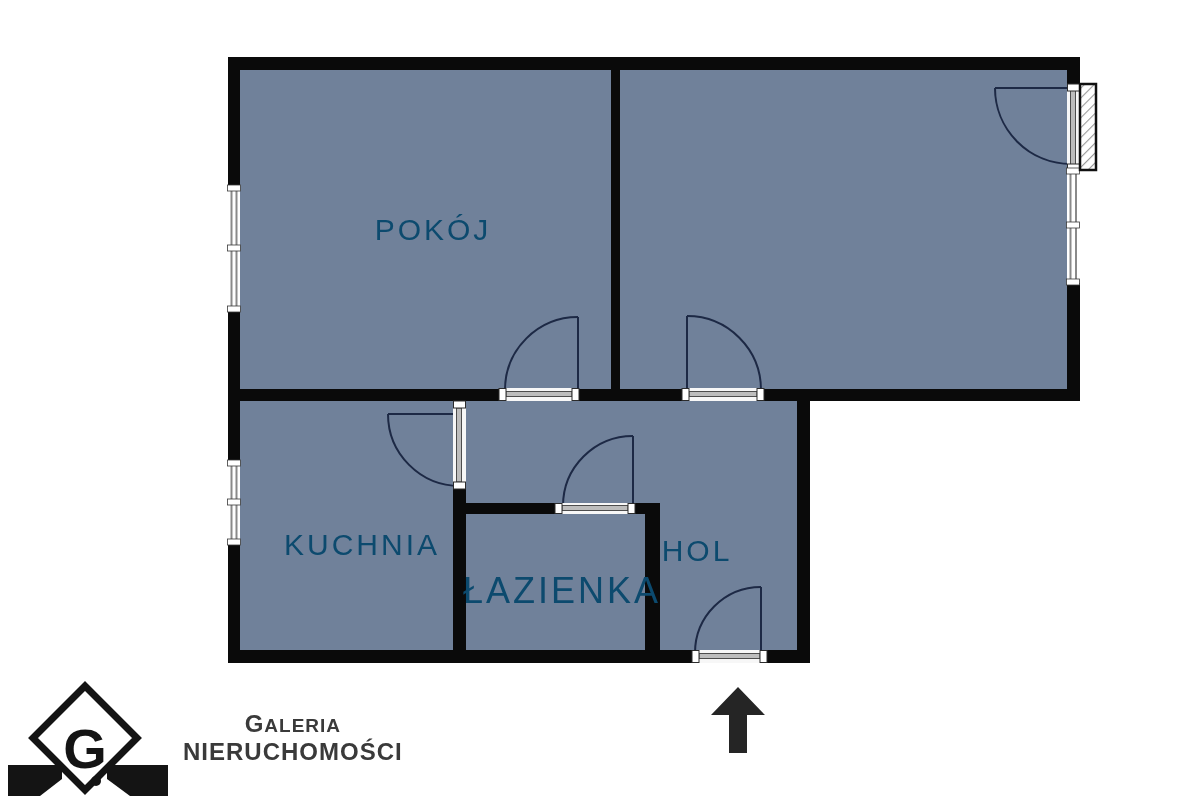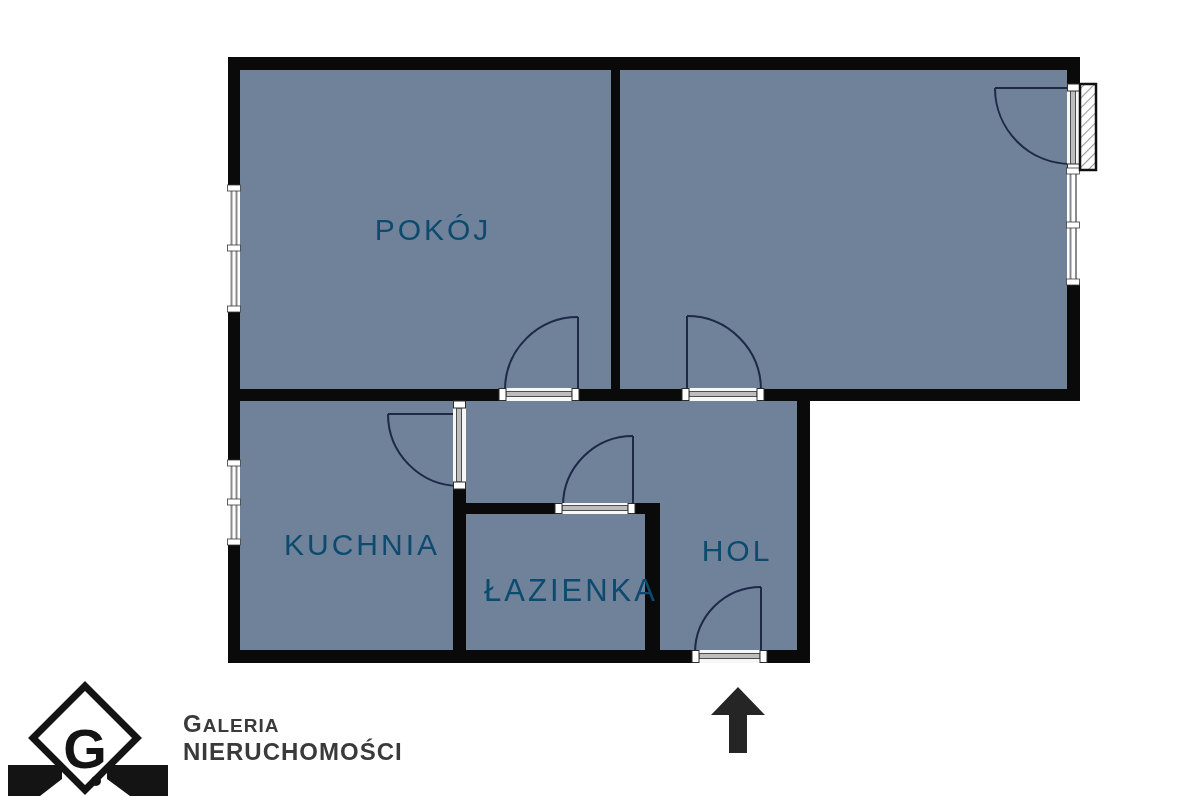--- a/index.html
+++ b/index.html
@@ -15,30 +15,30 @@
     position:absolute;
     transform:translate(-50%,-50%);
     font-family:"Liberation Sans",sans-serif;
     font-weight:300;
     font-size:30px;
     letter-spacing:3px;
     color:#0c4a6e;
     white-space:nowrap;
     user-select:none;
   }
-  .room-label.small{font-size:31px;margin-left:9px;}
+  .room-label.small{font-size:36px;}
   .brand-text{
     position:absolute;
     left:183px;top:711px;
     color:#3a3a3a;
     font-family:"Liberation Sans",sans-serif;
     font-weight:700;
   }
   .brand-line{letter-spacing:1px;line-height:26px;white-space:nowrap;}
-  .brand-line-1{font-size:19px;}
+  .brand-line-1{font-size:19px;text-align:center;}
   .brand-line-2{font-size:24px;}
   .brand-line::first-letter{font-size:24px;}
 </style>
 </head>
 <body>
 
 <div class="stage">
 
   <svg class="plan-svg" width="1200" height="800" viewBox="0 0 1200 800">
     <defs>
@@ -164,20 +164,20 @@
       <rect x="107" y="765" width="61" height="14" fill="#141414"></rect>
       <circle cx="96" cy="781" r="5" fill="#141414"></circle>
       <polygon points="8,779 62,779 40,796 8,796" fill="#141414"></polygon>
       <polygon points="107,779 168,779 168,796 130,796" fill="#141414"></polygon>
     </g>
   </svg>
 
   <div class="room-label" style="left:433px;top:230px;">POKÓJ</div>
   <div class="room-label" style="left:345px;top:545px;margin-left:17px;">KUCHNIA</div>
   <div class="room-label small" style="left:562px;top:591px;">ŁAZIENKA</div>
-  <div class="room-label" style="left:737px;top:551px;">HOL</div>
+  <div class="room-label" style="left:697px;top:551px;">HOL</div>
 
   <div class="brand-text">
     <div class="brand-line brand-line-1">GALERIA</div>
     <div class="brand-line brand-line-2">NIERUCHOMOŚCI</div>
   </div>
 
 </div>
 
 </body></html>

